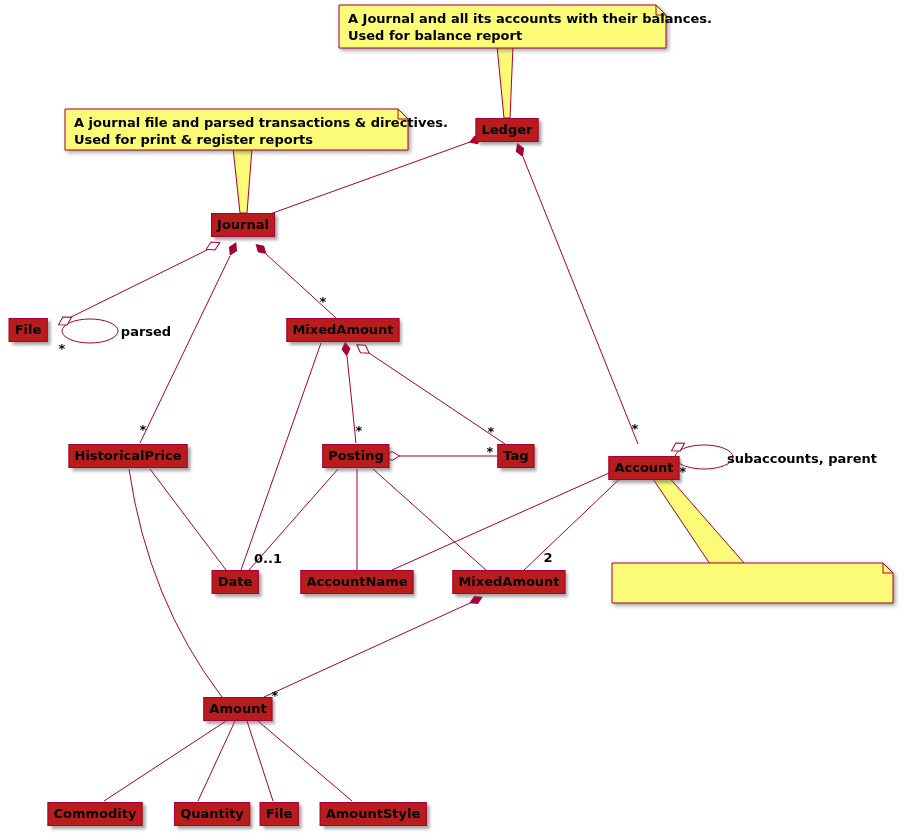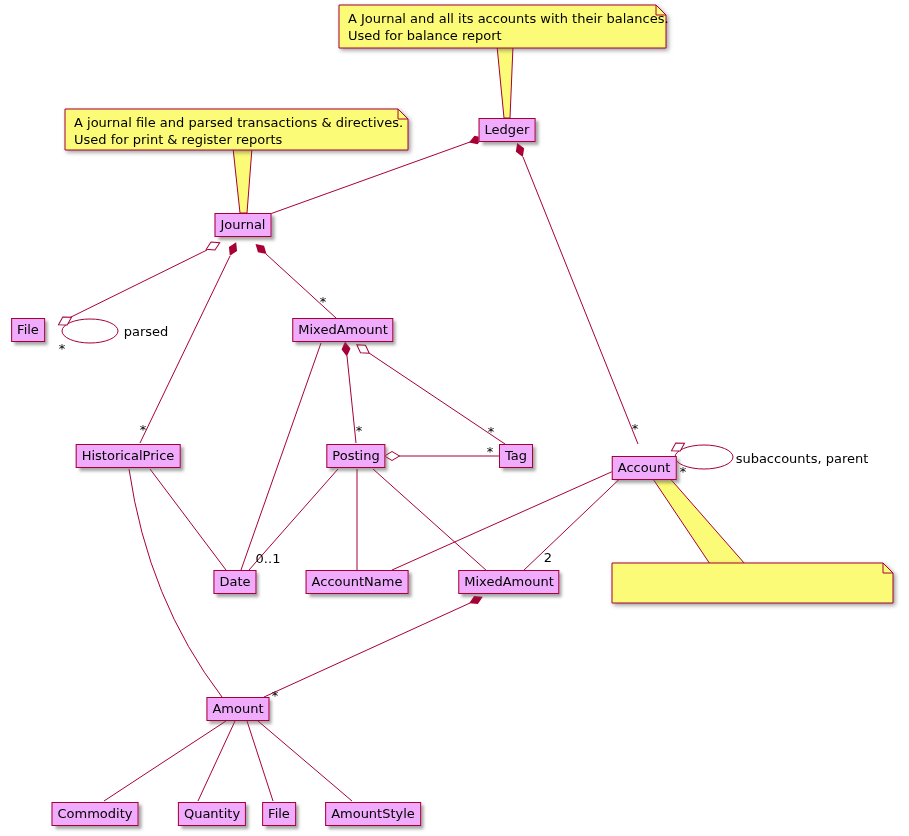--- a/index.html
+++ b/index.html
@@ -1,20 +1,20 @@
 <!DOCTYPE html>
 <html><head>
 <meta charset="utf-8">
 <style>
   html,body{margin:0;padding:0;background:#ffffff;}
   .canvas{position:relative;width:909px;height:836px;background:#ffffff;
-          font-family:"DejaVu Sans",sans-serif;overflow:hidden;}
+          font-family:"DejaVu Sans",sans-serif;overflow:hidden;font-weight:bold;}
   .canvas svg{position:absolute;left:0;top:0;}
   .uml-class{position:absolute;transform:translate(-50%,-50%);
-    background:#f0abfc;border:1.5px solid #A80036;color:#000;
+    background:#b91c1c;border:1.5px solid #A80036;color:#000;
     padding:3px 5px 4px 5px;font-size:13px;white-space:nowrap;
     box-shadow:3px 3px 3px rgba(90,90,90,0.55);}
   .mult,.elabel{position:absolute;transform:translate(-50%,-50%);
     font-size:13px;color:#000;white-space:nowrap;}
   .note-text{position:absolute;font-size:13px;line-height:17px;color:#000;white-space:nowrap;}
   .note-text span{display:block;}
   .shadow{filter:drop-shadow(2.5px 2.5px 2px rgba(64,64,64,0.5));}
 </style>
 </head>
 <body>

